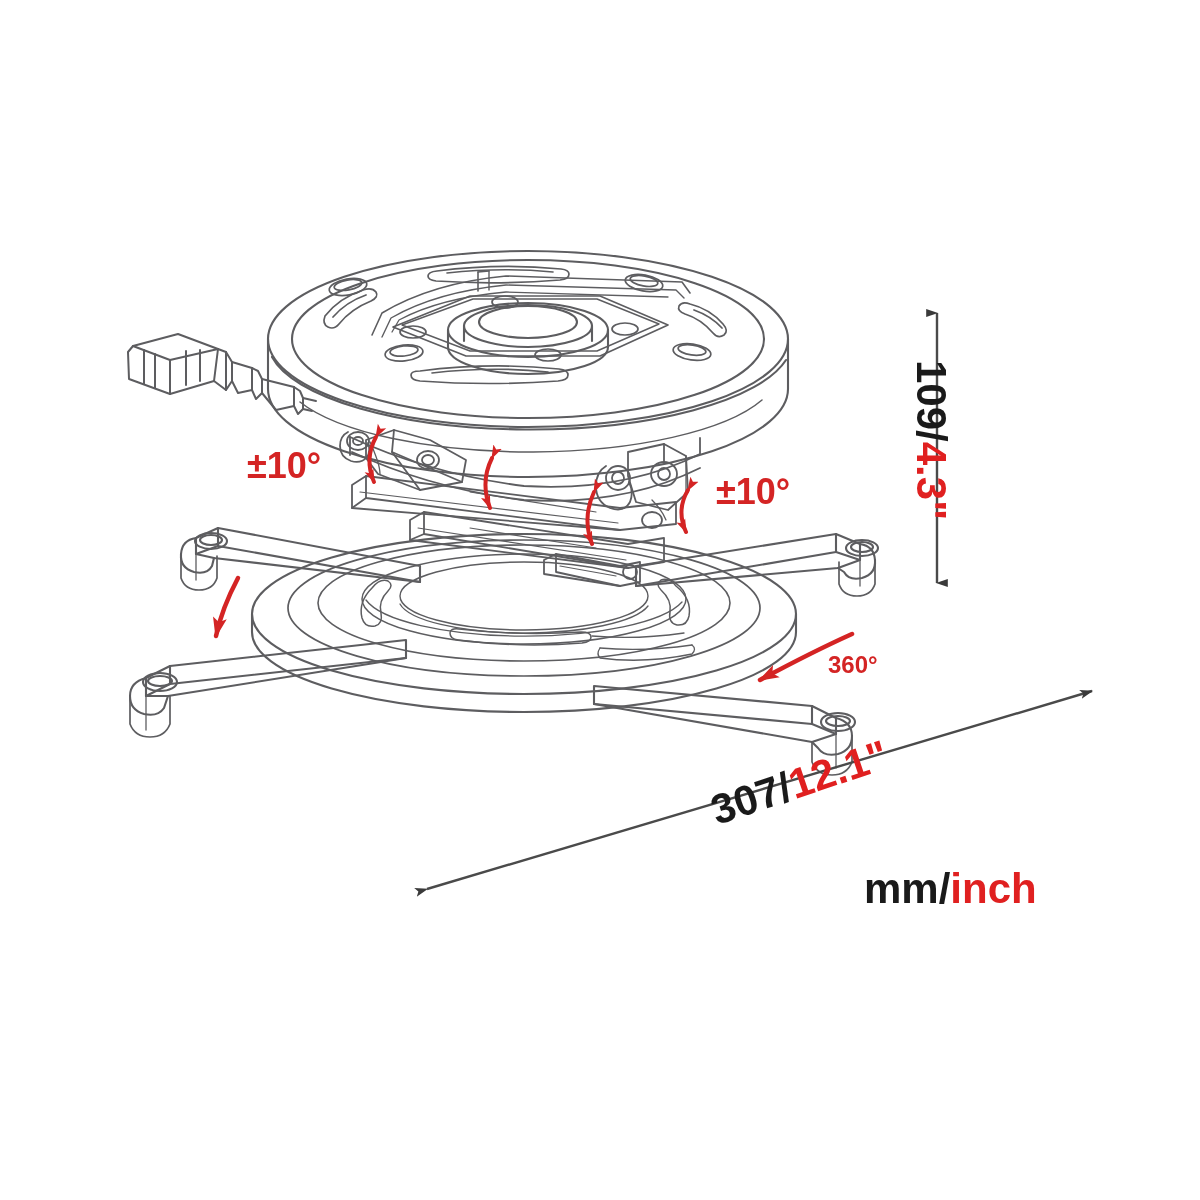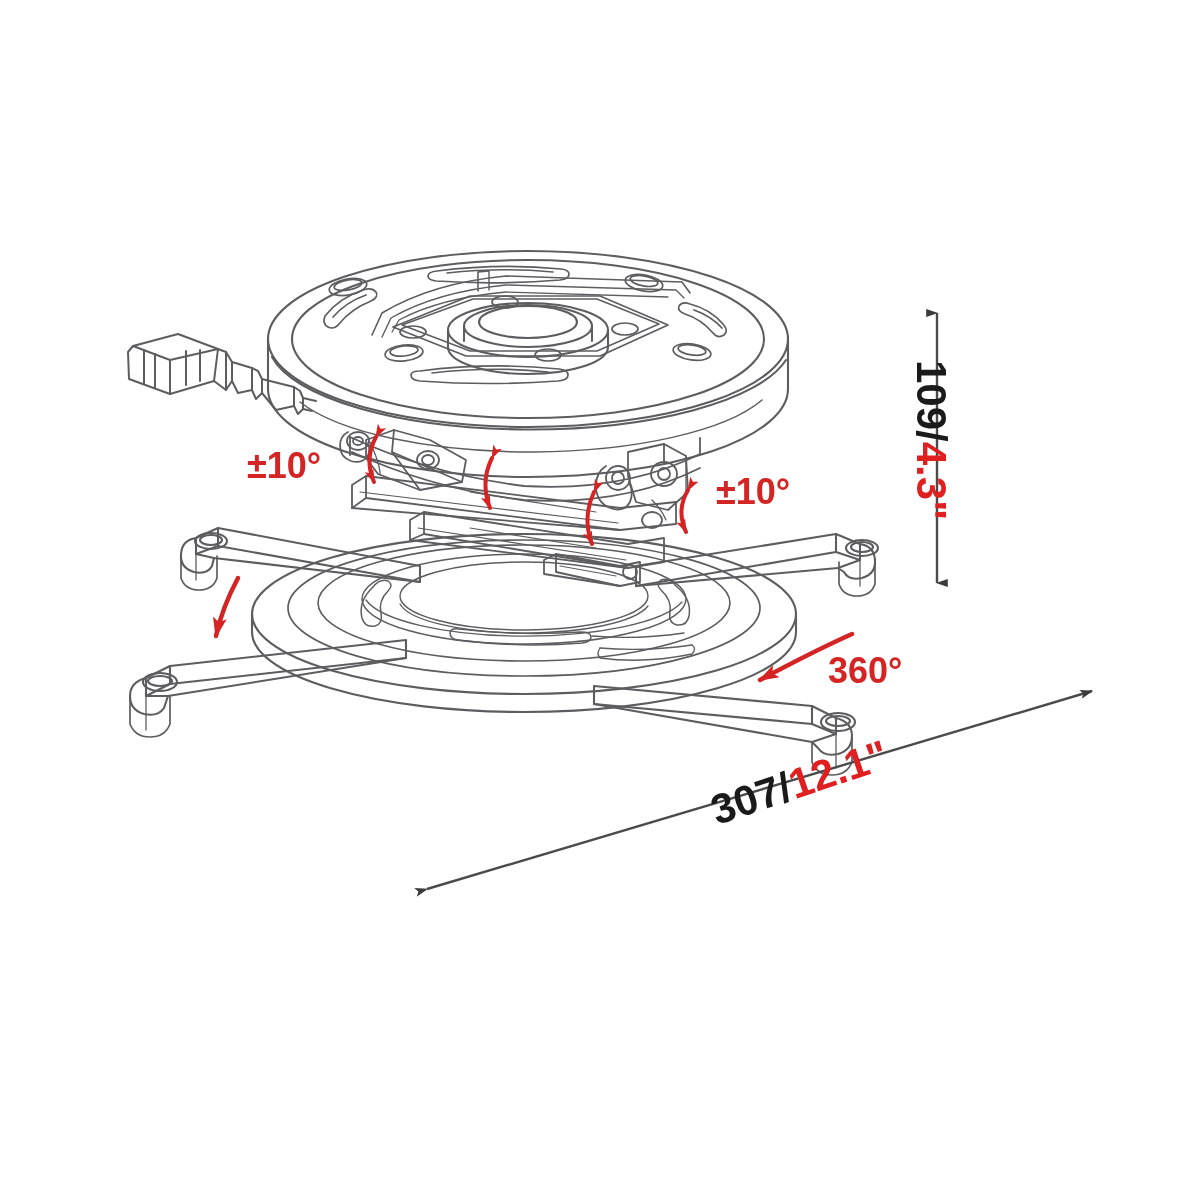--- a/index.html
+++ b/index.html
@@ -64,21 +64,21 @@
     font-size: 36px;
   }
   #label-tilt-right {
     left: 716px;
     top: 474px;
     font-size: 36px;
   }
   #label-rotate {
     left: 828px;
     top: 653px;
-    font-size: 36px;
+    font-size: 24px;
   }
 </style>
 </head>
 <body>
 
 <div id="stage">
 
   <svg id="drawing" viewBox="0 0 1200 1200" xmlns="http://www.w3.org/2000/svg">
 
     <defs>
@@ -309,20 +309,23 @@
   </svg>
 
   <div class="lbl" id="label-height">
     <span class="mm">109/</span><span class="in">4.3"</span>
   </div>
 
   <div class="lbl" id="label-width">
     <span class="mm">307/</span><span class="in">12.1"</span>
   </div>
 
+  <div class="lbl" id="label-units">
+    <span class="mm">mm/</span><span class="in">inch</span>
+  </div>
 
   <div class="lbl red" id="label-tilt-left">±10°</div>
 
   <div class="lbl red" id="label-tilt-right">±10°</div>
 
   <div class="lbl red" id="label-rotate">360°</div>
 
 </div>
 
 </body></html>

